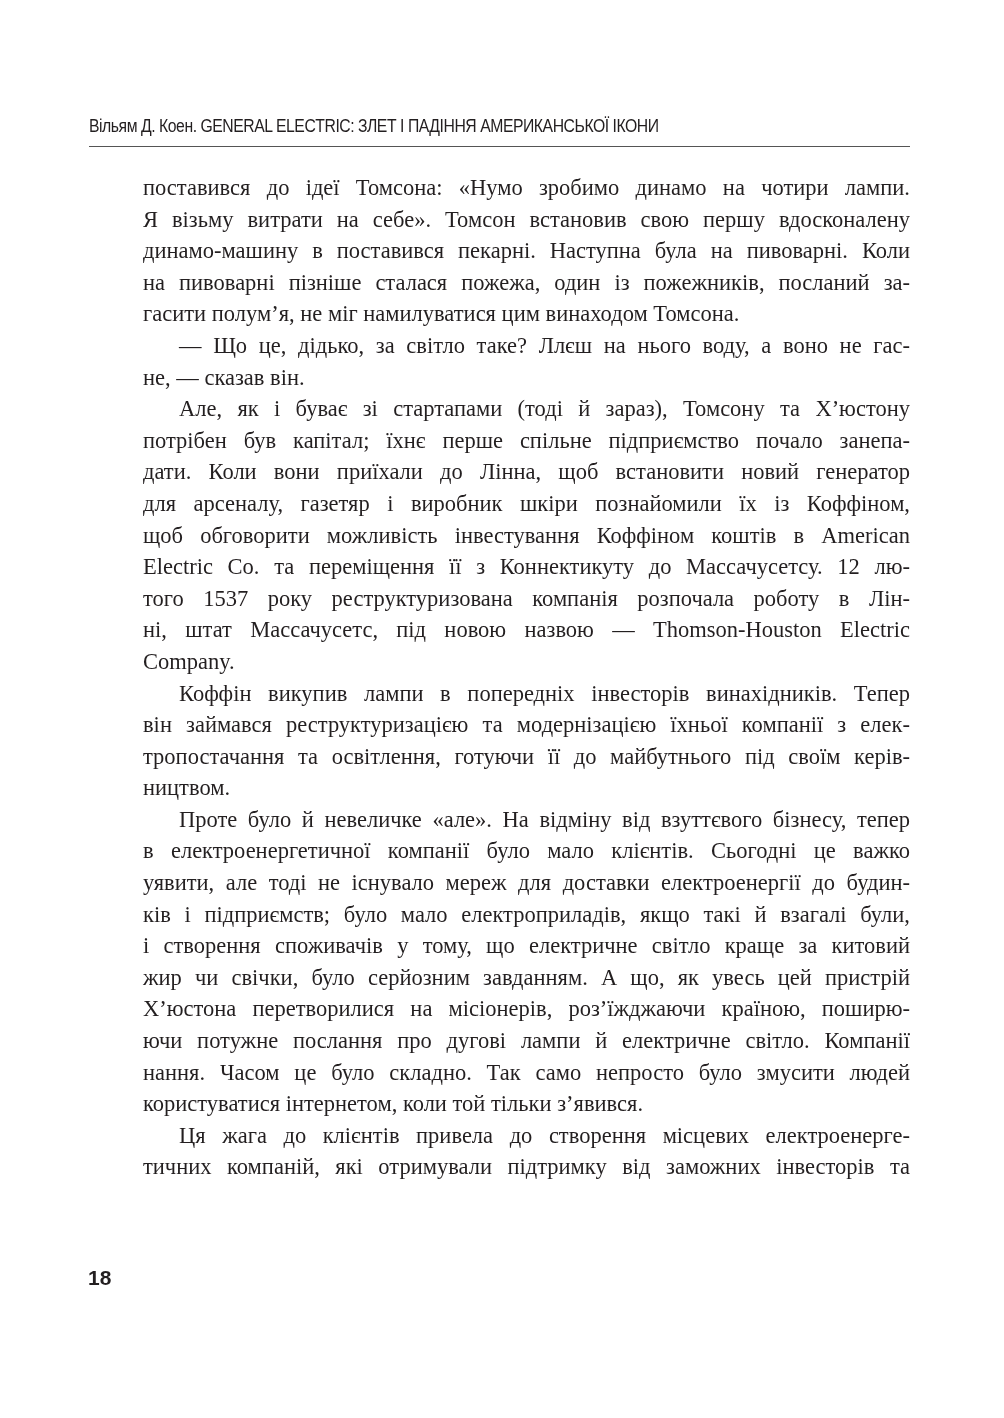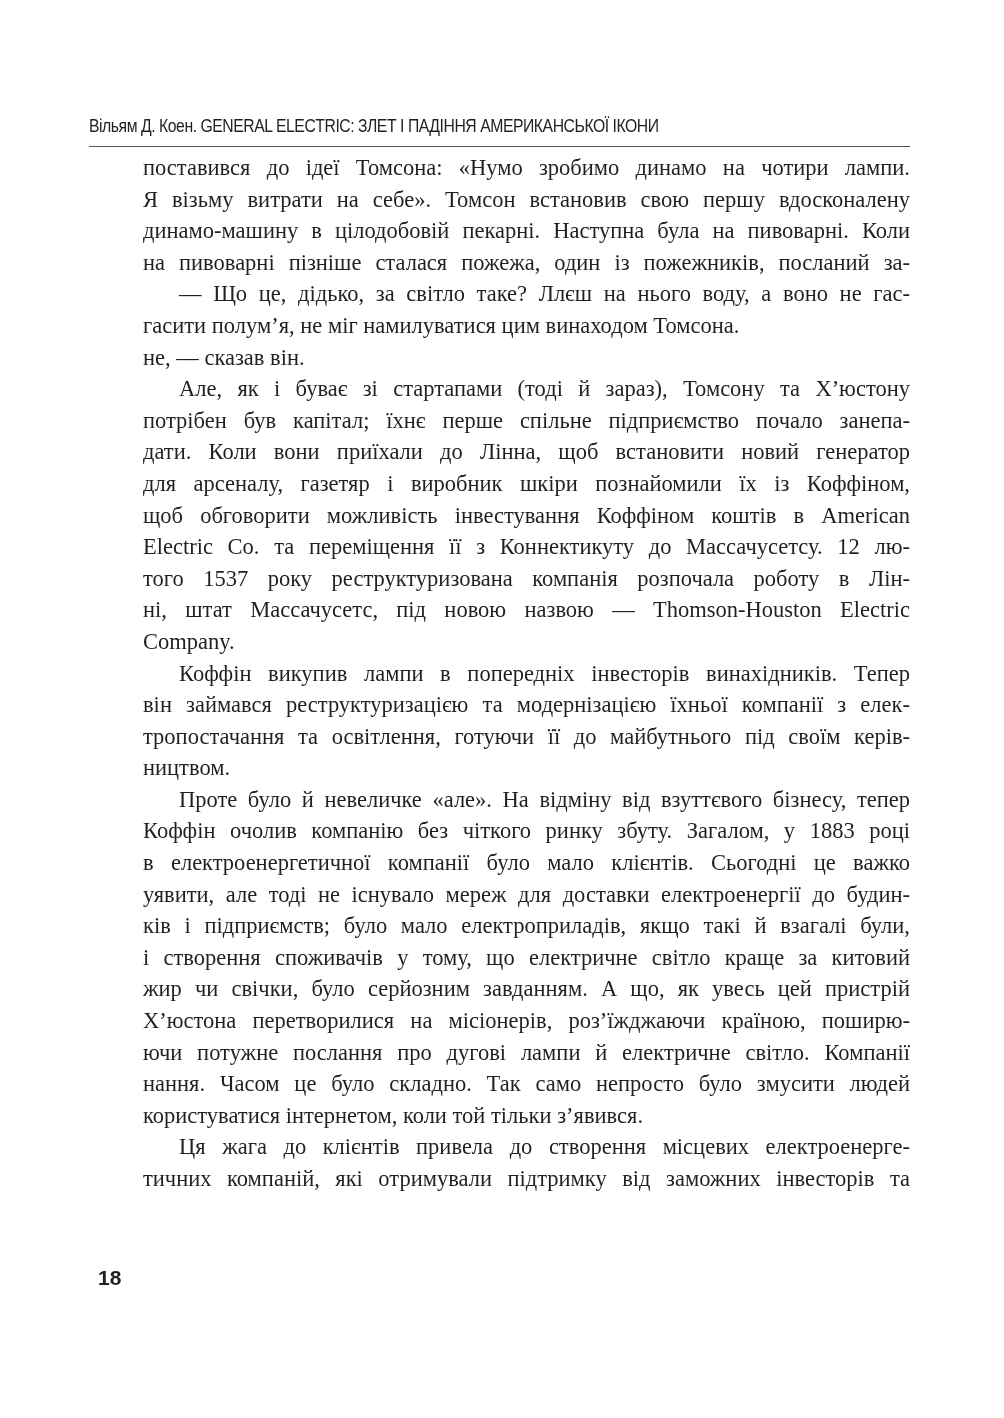--- a/index.html
+++ b/index.html
@@ -32,21 +32,21 @@
       position: absolute;
       left: 89px;
       top: 146px;
       width: 821px;
       height: 0;
       border-top: 1.4px solid #555555;
     }
     .body-text {
       position: absolute;
       left: 143px;
-      top: 152px;
+      top: 172px;
       width: 767px;
       font-family: "Liberation Serif", "DejaVu Serif", serif;
       font-size: 22.5px;
       line-height: 31.6px;
       color: #231f20;
     }
     .line {
       display: block;
       height: 31.6px;
       white-space: nowrap;
@@ -55,59 +55,58 @@
       overflow: visible;
     }
     .line.last {
       text-align-last: left;
     }
     .line.indent {
       padding-left: 36px;
     }
     .page-number {
       position: absolute;
-      left: 98px;
+      left: 88px;
       top: 1262px;
       font-family: "Liberation Sans", "DejaVu Sans", sans-serif;
       font-size: 21px;
       font-weight: bold;
       line-height: 31.6px;
       color: #231f20;
     }
   </style>
 </head>
 <body>
 
 <div class="running-header">Вільям Д. Коен. GENERAL ELECTRIC: ЗЛЕТ І ПАДІННЯ АМЕРИКАНСЬКОЇ ІКОНИ</div>
 
 <div class="header-rule"></div>
 
 <div class="body-text" id="body-text">
     <span class="line">поставився до ідеї Томсона: «Нумо зробимо динамо на чотири лампи.</span>
     <span class="line">Я візьму витрати на себе». Томсон встановив свою першу вдосконалену</span>
-    <span class="line">динамо-машину в цілодобовій пекарні. Наступна була на пивоварні. Коли</span>
+    <span class="line">динамо-машину в поставився пекарні. Наступна була на пивоварні. Коли</span>
     <span class="line">на пивоварні пізніше сталася пожежа, один із пожежників, посланий за-</span>
+    <span class="line last">гасити полум’я, не міг намилуватися цим винаходом Томсона.</span>
     <span class="line indent">— Що це, дідько, за світло таке? Ллєш на нього воду, а воно не гас-</span>
-    <span class="line last">гасити полум’я, не міг намилуватися цим винаходом Томсона.</span>
     <span class="line last">не, — сказав він.</span>
     <span class="line indent">Але, як і буває зі стартапами (тоді й зараз), Томсону та Х’юстону</span>
     <span class="line">потрібен був капітал; їхнє перше спільне підприємство почало занепа-</span>
     <span class="line">дати. Коли вони приїхали до Лінна, щоб встановити новий генератор</span>
     <span class="line">для арсеналу, газетяр і виробник шкіри познайомили їх із Коффіном,</span>
     <span class="line">щоб обговорити можливість інвестування Коффіном коштів в American</span>
     <span class="line">Electric Co. та переміщення її з Коннектикуту до Массачусетсу. 12 лю-</span>
     <span class="line">того 1537 року реструктуризована компанія розпочала роботу в Лін-</span>
     <span class="line">ні, штат Массачусетс, під новою назвою — Thomson-Houston Electric</span>
     <span class="line last">Company.</span>
     <span class="line indent">Коффін викупив лампи в попередніх інвесторів винахідників. Тепер</span>
     <span class="line">він займався реструктуризацією та модернізацією їхньої компанії з елек-</span>
     <span class="line">тропостачання та освітлення, готуючи її до майбутнього під своїм керів-</span>
     <span class="line last">ництвом.</span>
     <span class="line indent">Проте було й невеличке «але». На відміну від взуттєвого бізнесу, тепер</span>
-    <span class="line">Коффін очолив компанію без чіткого ринку збуту. Загалом, у 1883 році</span>
     <span class="line">в електроенергетичної компанії було мало клієнтів. Сьогодні це важко</span>
     <span class="line">уявити, але тоді не існувало мереж для доставки електроенергії до будин-</span>
     <span class="line">ків і підприємств; було мало електроприладів, якщо такі й взагалі були,</span>
     <span class="line">і створення споживачів у тому, що електричне світло краще за китовий</span>
     <span class="line">жир чи свічки, було серйозним завданням. А що, як увесь цей пристрій</span>
     <span class="line">Х’юстона перетворилися на місіонерів, роз’їжджаючи країною, поширю-</span>
     <span class="line">ючи потужне послання про дугові лампи й електричне світло. Компанії</span>
     <span class="line">нання. Часом це було складно. Так само непросто було змусити людей</span>
     <span class="line last">користуватися інтернетом, коли той тільки з’явився.</span>
     <span class="line indent">Ця жага до клієнтів привела до створення місцевих електроенерге-</span>

